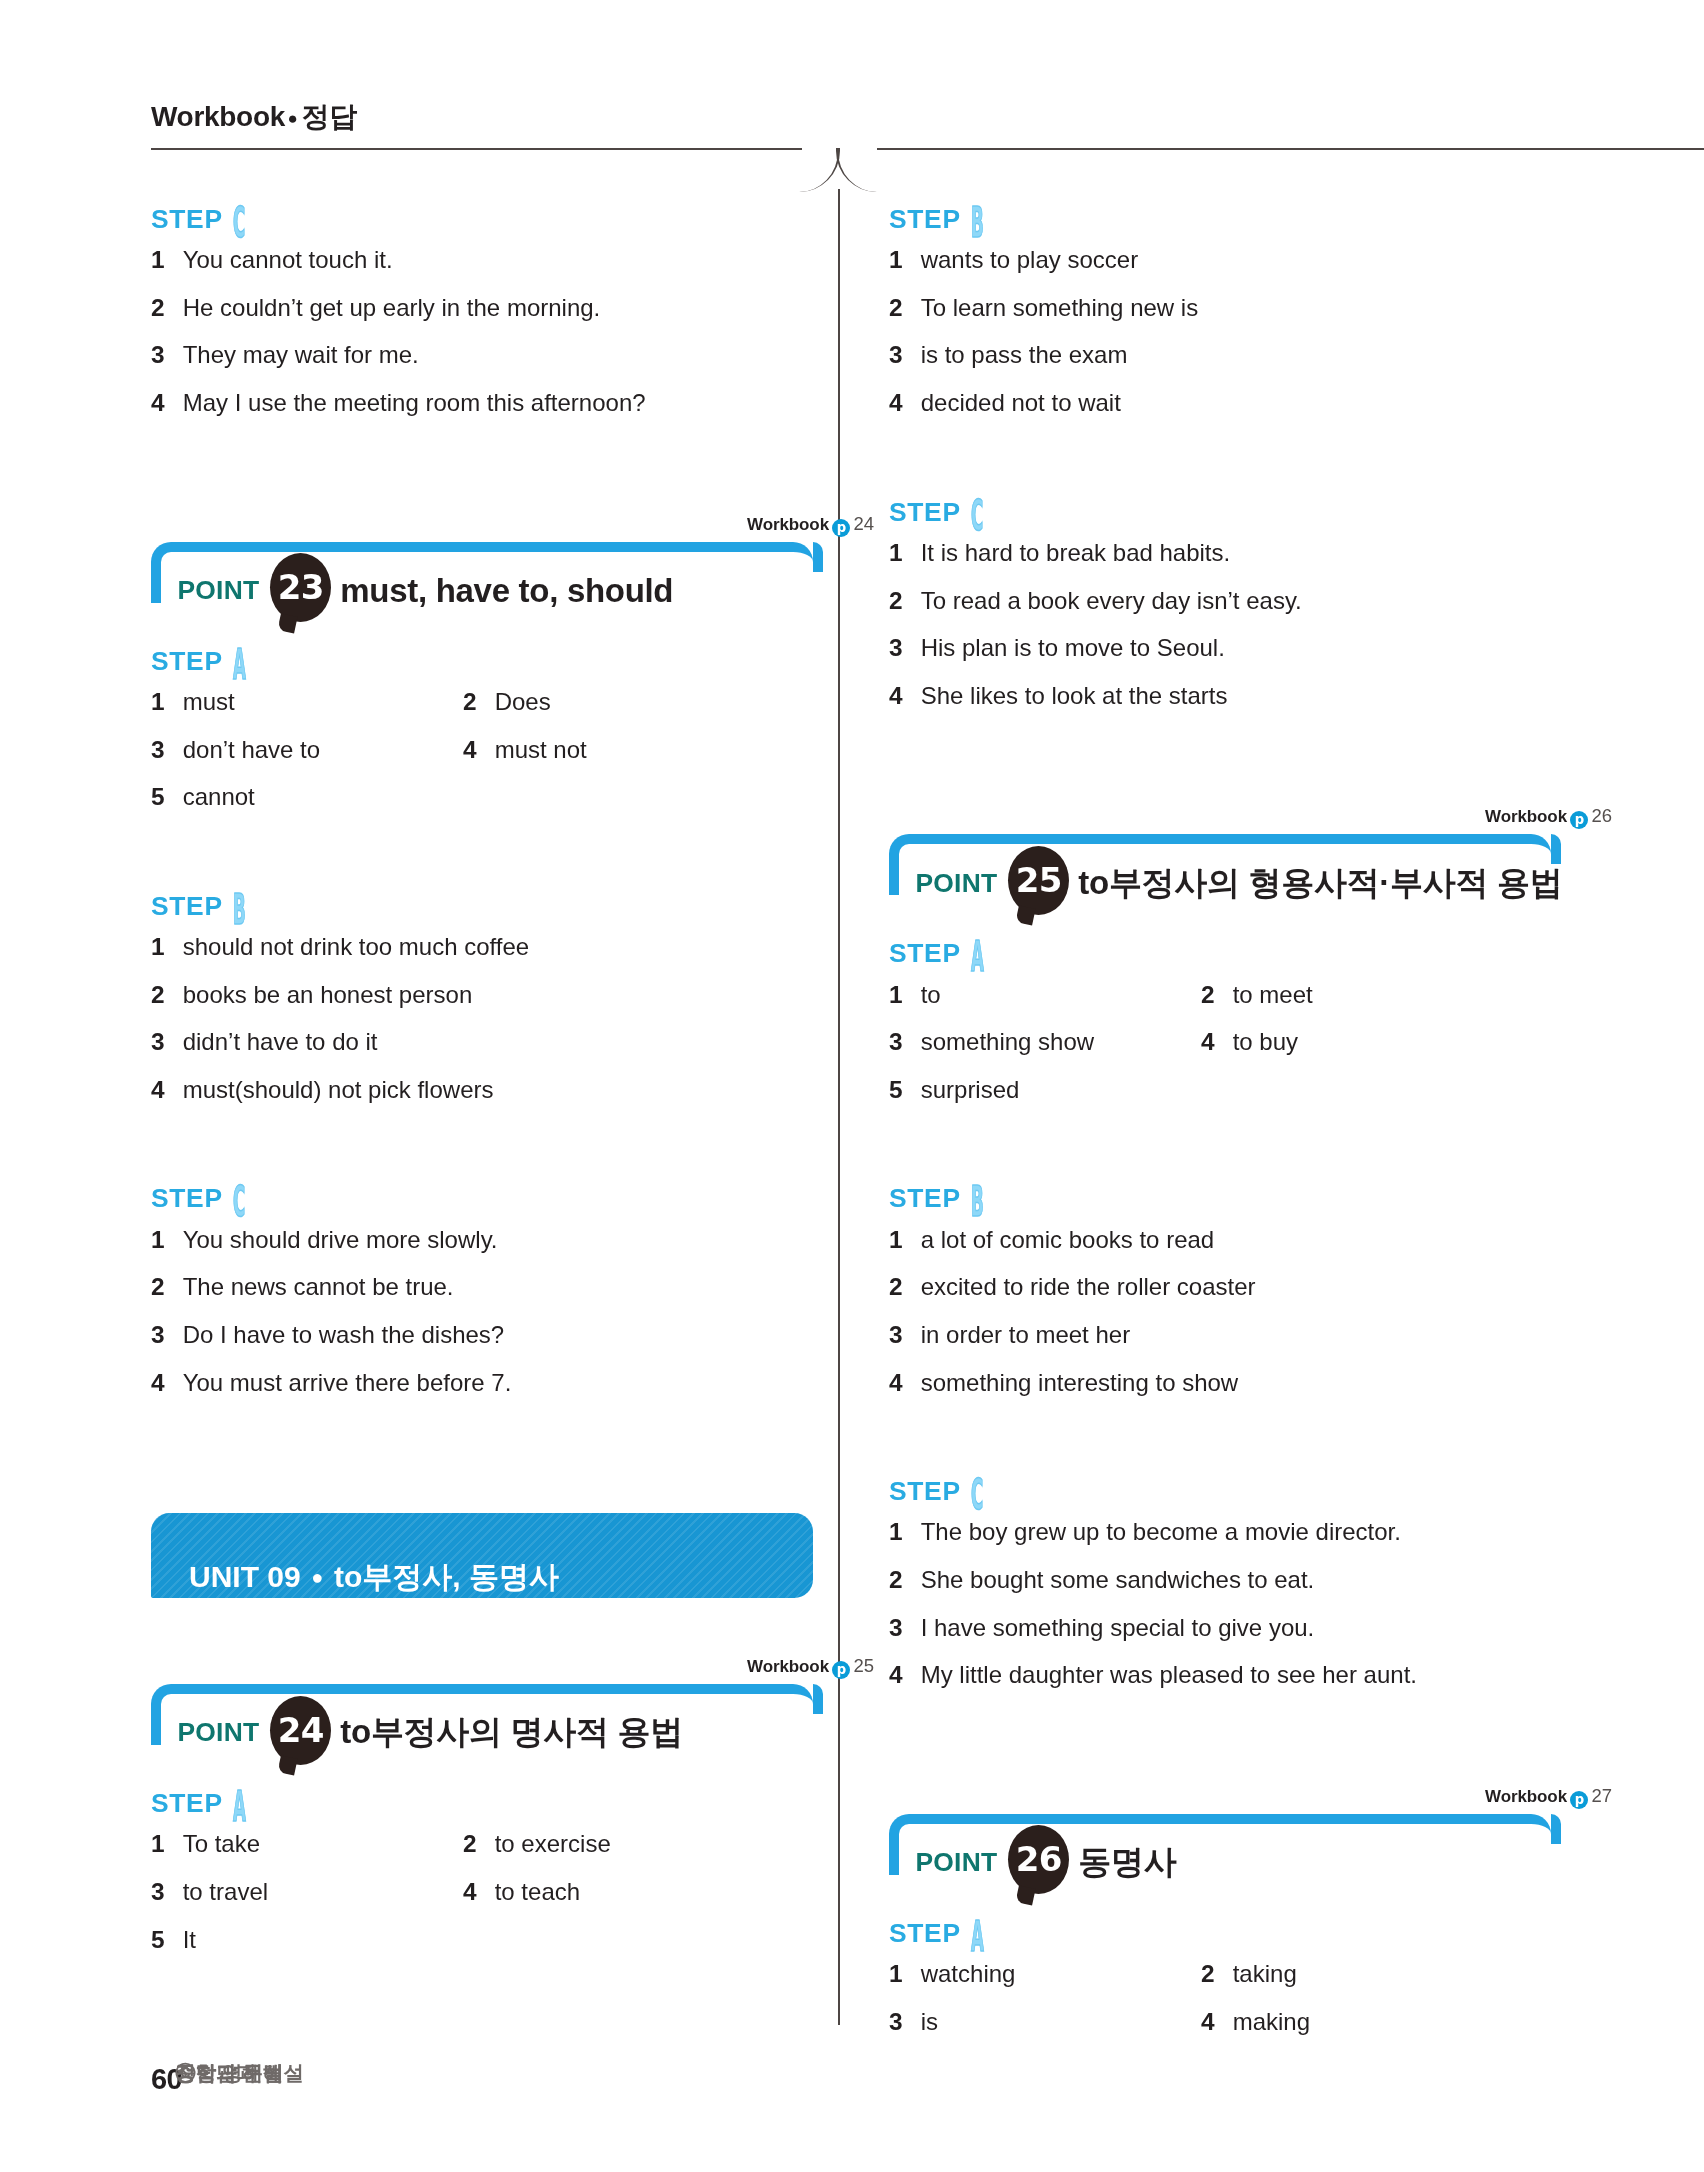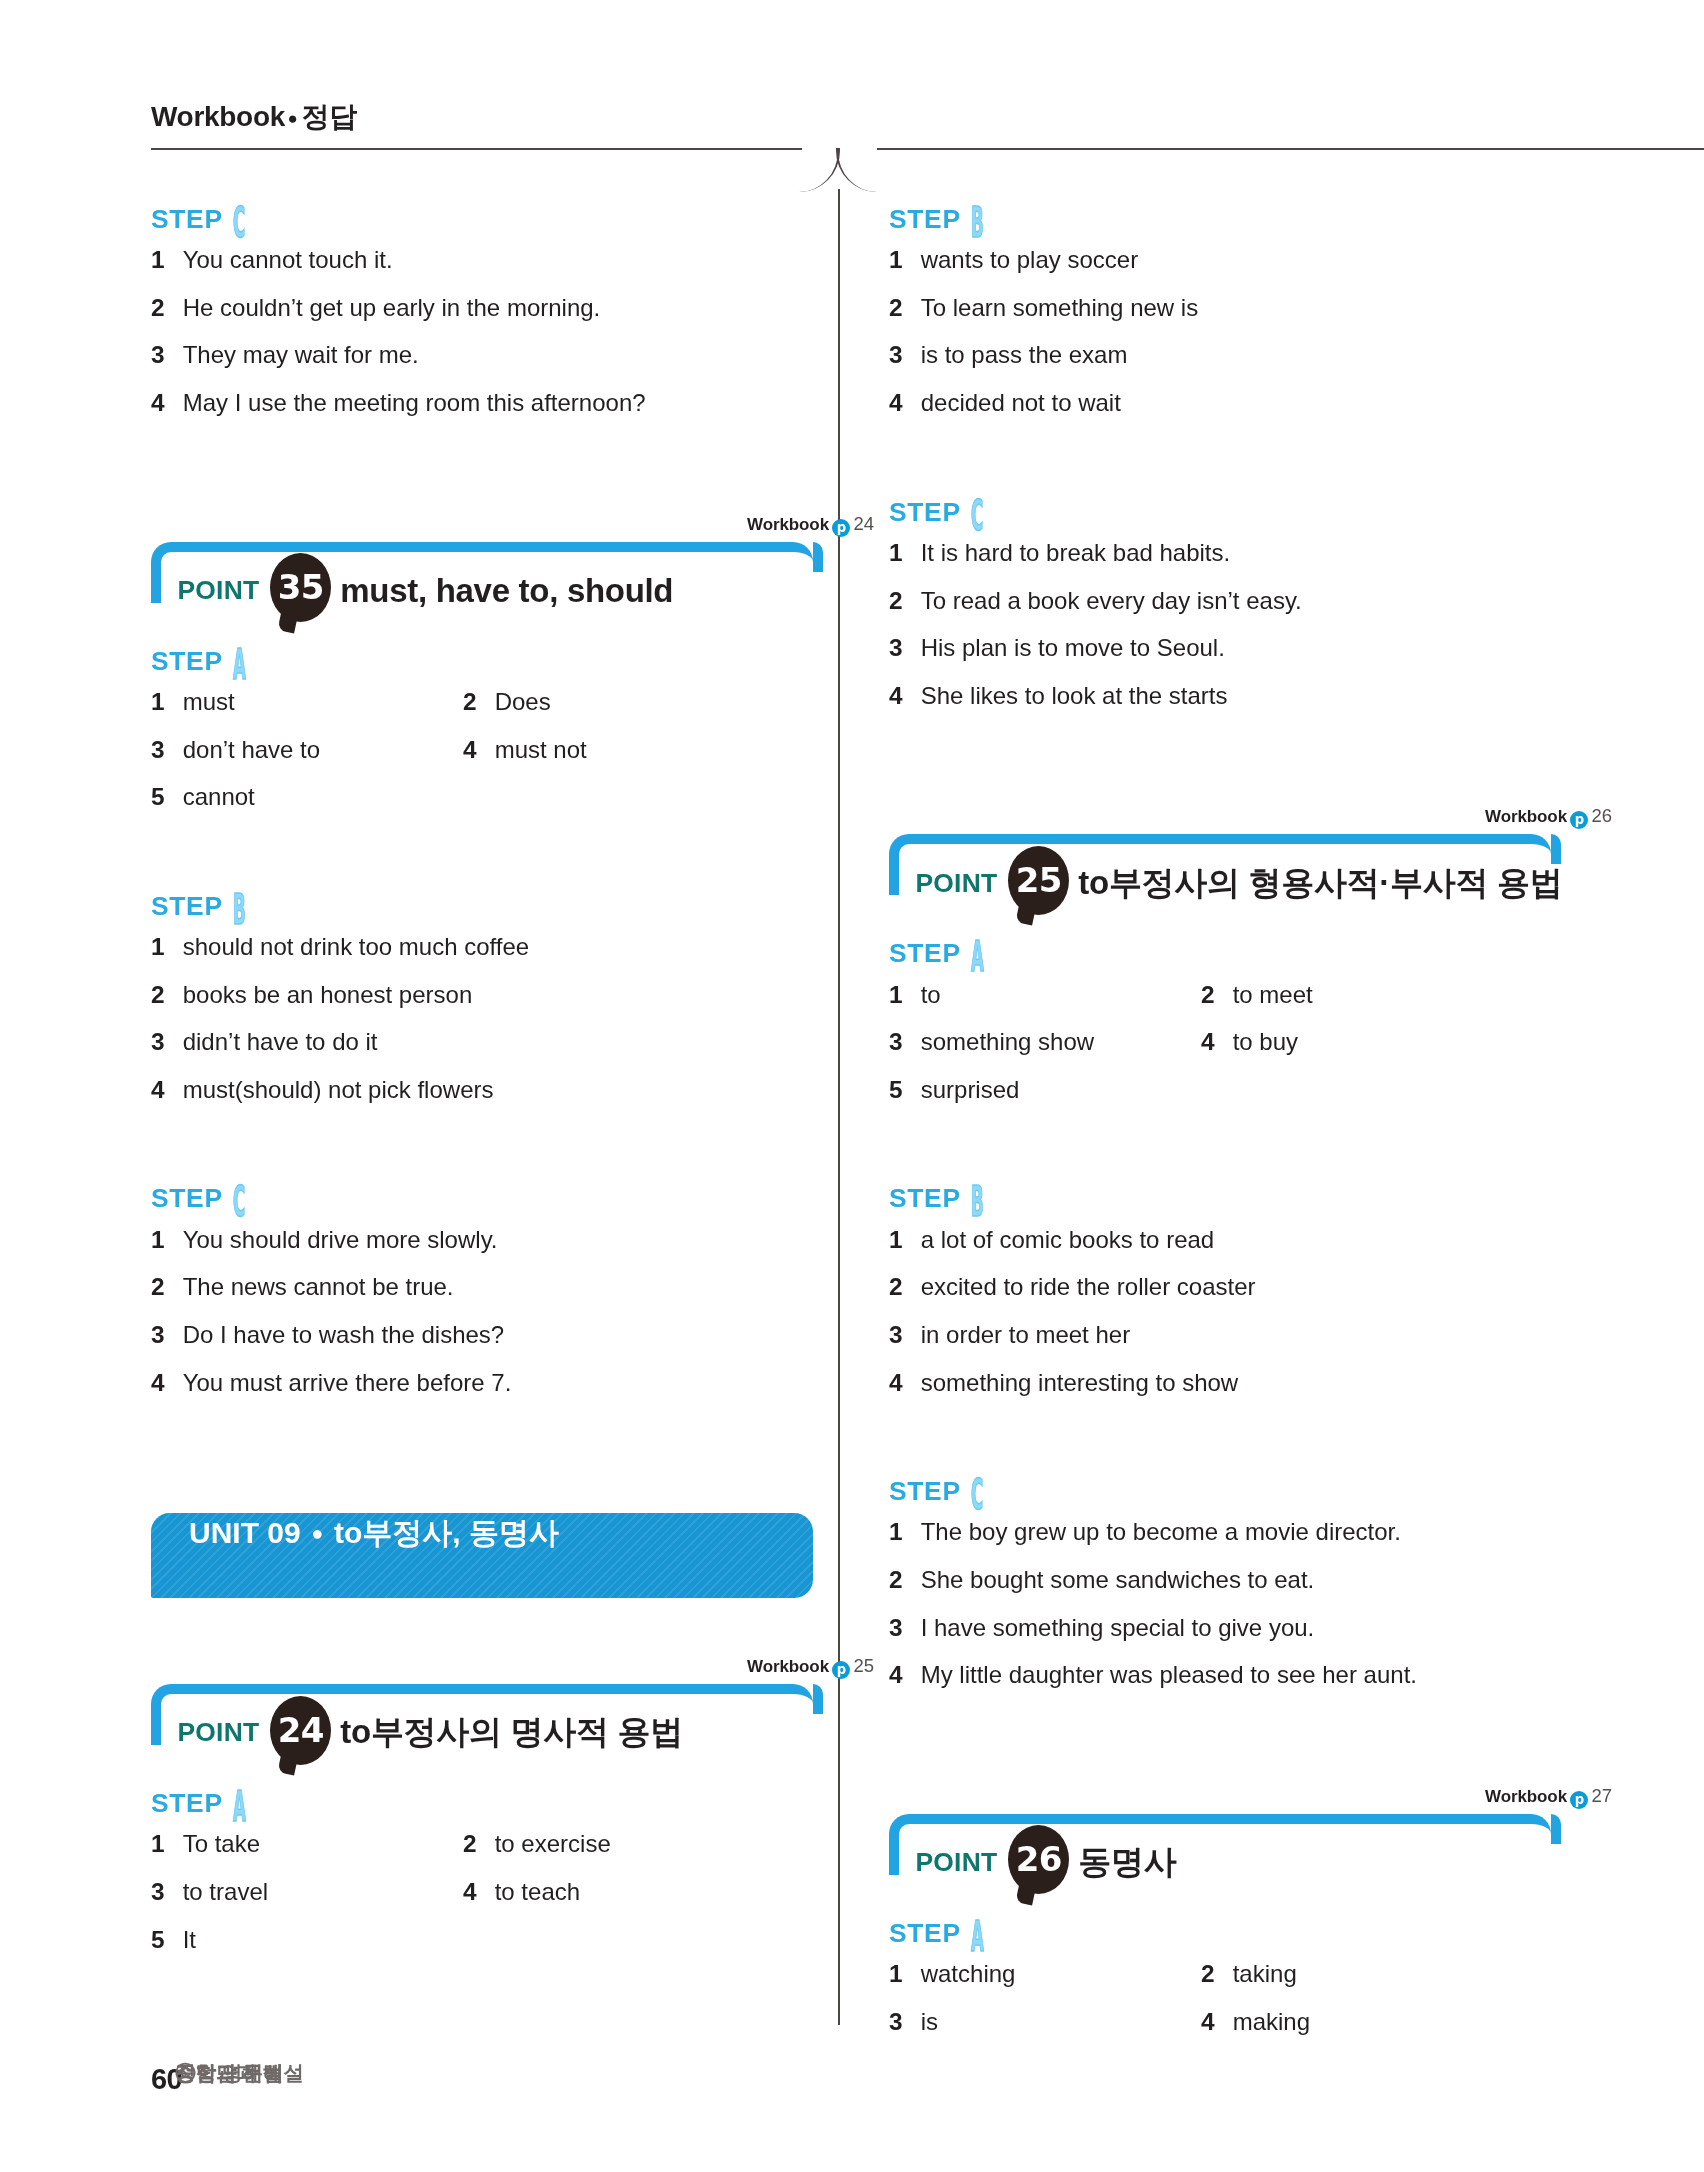--- a/index.html
+++ b/index.html
@@ -256,21 +256,21 @@
     background: #1896d3;
     background-image: repeating-linear-gradient(
       135deg,
       rgba(255,255,255,0.10) 0px,
       rgba(255,255,255,0.10) 2px,
       rgba(0,0,0,0) 2px,
       rgba(0,0,0,0) 6.6px
     );
     border-radius: 18.5px 18.5px 18.5px 2.6px;
     display: flex;
-    align-items: flex-start;
+    align-items: flex-end;
   }
   .unit-text {
     margin-left: 38px;
     color: #ffffff;
     font-size: 30px;
     font-weight: bold;
     letter-spacing: 0px;
     white-space: nowrap;
   }
   .unit-text .dot {
@@ -367,21 +367,21 @@
           </div>
         </div>
       </div>
       <div class="sp-xl"></div>
       <div class="point-block">
         <div class="wb-tag"><span>Workbook</span><span class="pbadge">p</span><span class="pg">24</span></div>
         <div class="point-bar">
           <div class="point-bracket"></div>
           <div class="point-inner">
             <span class="point-word">POINT</span>
-            <span class="point-num">35</span>
+            <span class="point-num">23</span>
             <span class="point-title">must, have to, should</span>
           </div>
         </div>
       </div>
       <div class="sp-sm"></div>
       <div class="step-block">
         <div class="step-head">
           <span class="step-word">STEP</span>
           <span class="step-letter">A</span>
         </div>

